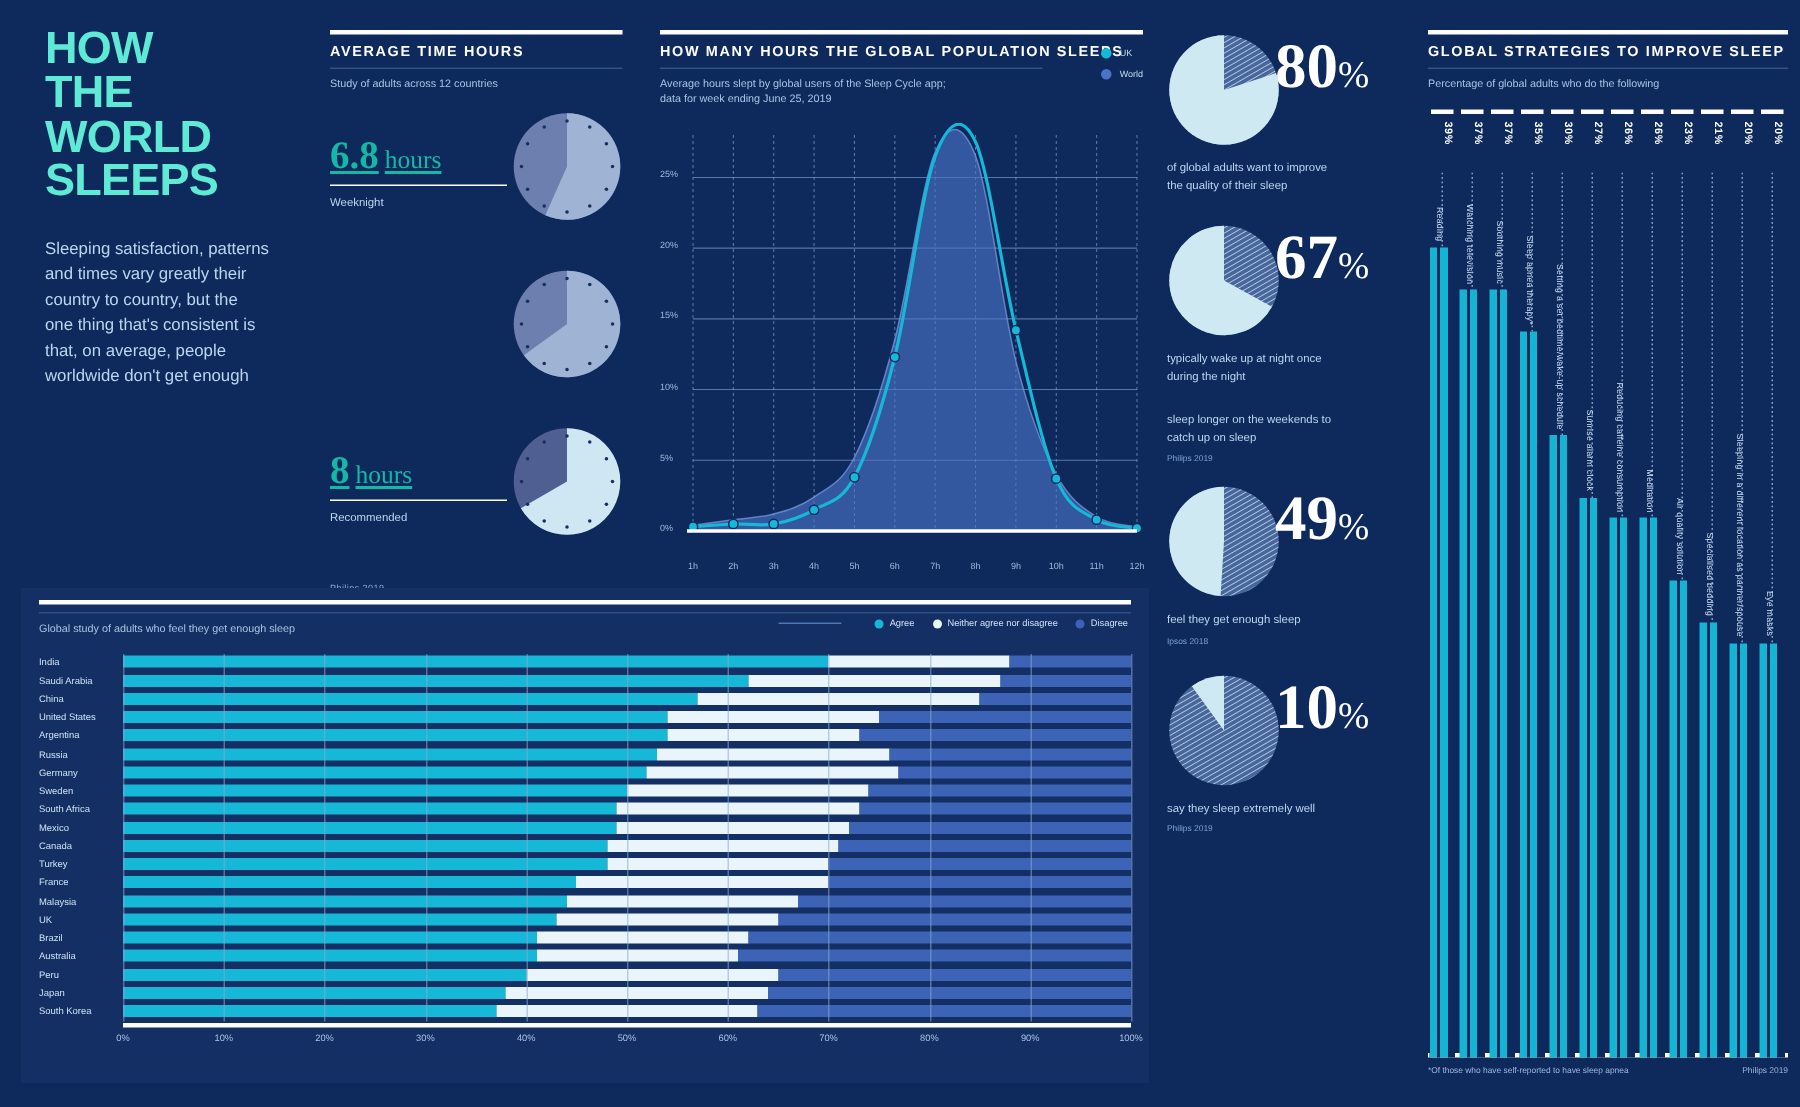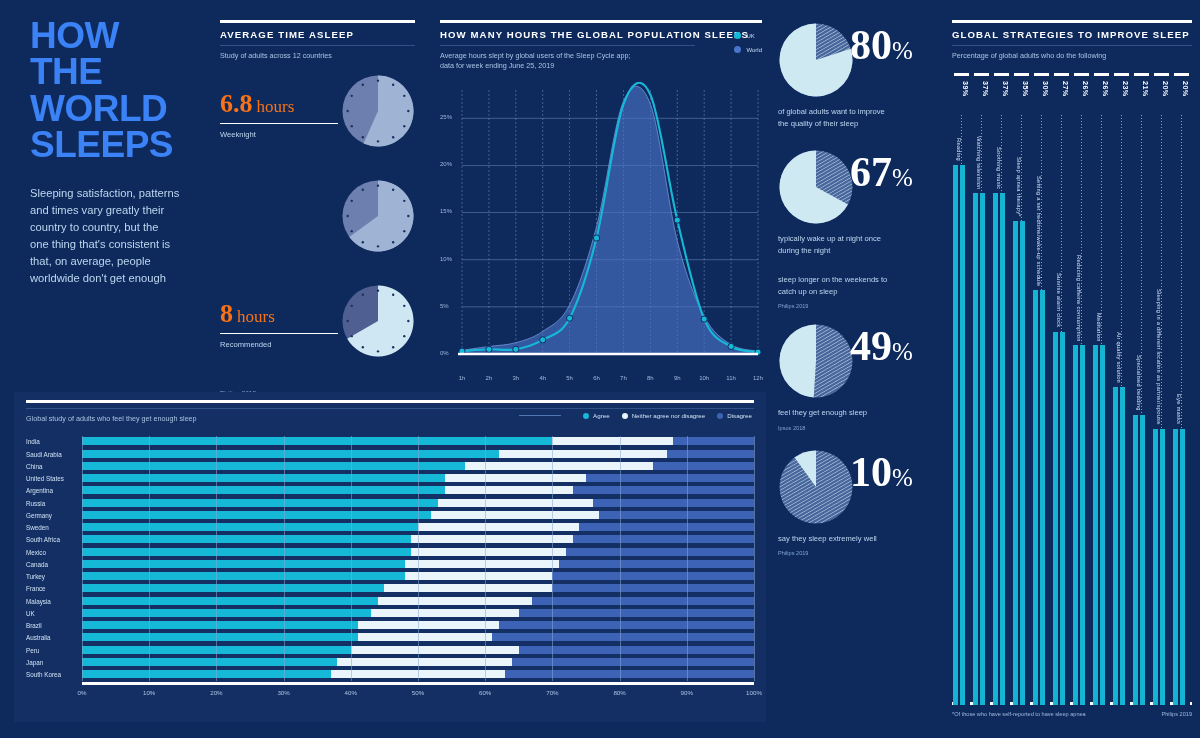--- a/index.html
+++ b/index.html
@@ -7,21 +7,21 @@
     width: 1200px; height: 738px;
     background: #0e2a5c;
     font-family: "Liberation Sans", sans-serif;
     overflow: hidden;
   }
   .page { position: relative; width: 1200px; height: 738px; background: #0e2a5c; }
 
   
   .title-block { position: absolute; left: 30px; top: 18px; width: 180px; }
   .big-title {
-    font-size: 37px; line-height: 0.98; font-weight: 700; color: #3b82f6;
+    font-size: 30px; line-height: 0.98; font-weight: 700; color: #5eead4;
     letter-spacing: -0.5px; white-space: pre-line;
   }
   .intro {
     margin-top: 22px; font-size: 11.2px; line-height: 1.52;
     color: #bcd6ef; width: 150px;
   }
 
   
   .rule { height: 3px; background: #ffffff; }
   .panel-title {
@@ -31,22 +31,22 @@
   .panel-sub {
     font-size: 7.2px; color: #a9c4e4; margin-top: 5px; line-height: 1.45;
   }
   .hairline { height: 1px; background: #2f5288; margin-top: 5px; }
 
   
   .avg-panel { position: absolute; left: 220px; top: 20px; width: 195px; }
   .avg-row { position: relative; height: 105px; }
   .avg-stat { position: absolute; left: 0; top: 22px; width: 118px; }
   .avg-num {
-    font-family: "Liberation Serif", serif; font-size: 26px; color: #f97316;
-    font-weight: 700; line-height: 1;
+    font-family: "Liberation Serif", serif; font-size: 26px; color: #14b8a6;
+    font-weight: 700; line-height: 1; text-decoration: underline;
   }
   .avg-num .unit { font-size: 17px; font-weight: 400; margin-left: 4px; }
   .avg-underline { height: 1px; background: #ffffff; margin-top: 6px; width: 100%; }
   .avg-label { font-size: 7.6px; color: #bcd6ef; margin-top: 6px; }
   .clock { position: absolute; right: 0; top: 5px; width: 74px; height: 74px; }
   .credit { font-size: 6px; color: #8fb0d8; letter-spacing: 0.3px; }
 
   
   .line-panel { position: absolute; left: 440px; top: 20px; width: 322px; }
   .legend-row { position: absolute; right: 0; top: 12px; }
@@ -131,21 +131,21 @@
   <div class="title-block">
     <div class="big-title">HOW
 THE
 WORLD
 SLEEPS</div>
     <div class="intro">Sleeping satisfaction, patterns and times vary greatly their country to country, but the one thing that's consistent is that, on average, people worldwide don't get enough</div>
   </div>
 
   <div class="avg-panel">
     <div class="rule"></div>
-    <div class="panel-title">AVERAGE TIME ASLEEP</div>
+    <div class="panel-title">AVERAGE TIME HOURS</div>
     <div class="hairline"></div>
     <div class="panel-sub">Study of adults across 12 countries</div>
     <div id="avg-rows" style="margin-top:8px;">
         <div class="avg-row">
           <div class="avg-stat">
             <div class="avg-num"><span>6.8</span><span class="unit">hours</span></div>
             <div class="avg-underline"></div>
             <div class="avg-label">Weeknight</div>
           </div>
           <svg class="clock" viewBox="0 0 100 100">

